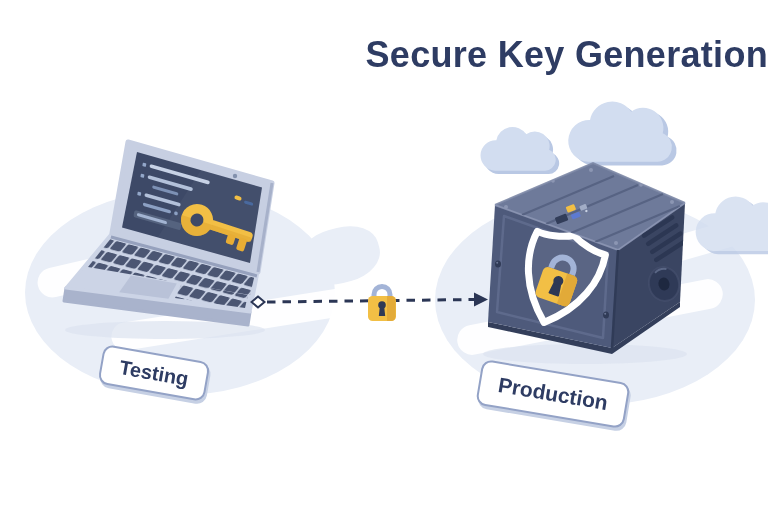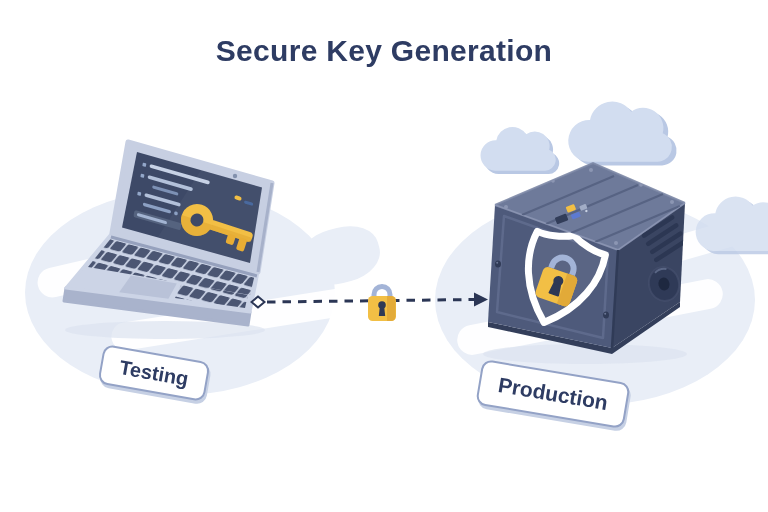--- a/index.html
+++ b/index.html
@@ -8,22 +8,22 @@
     --screen-navy:#3d4967; --laptop-body:#c7cfe2; --key-color:#4b5673;
     --server-front:#4e5a7b; --server-top:#6e7a9a; --server-side:#3a4562;
     --blob:#e9eef7; --cloud:#d2ddf0; --cloud-shadow:#b9c8e4; --bg:#ffffff;
   }
   html,body{margin:0;padding:0;background:#fff;}
   .canvas{position:relative;width:768px;height:512px;overflow:hidden;background:var(--bg);
           font-family:"Liberation Sans",sans-serif;}
   .blob{position:absolute;background:var(--blob);border-radius:50%;z-index:0;}
   .swoosh{position:absolute;background:#fff;border-radius:30px;z-index:0;opacity:.92;}
   .cloud{position:absolute;z-index:1;}
-  .title{position:absolute;left:0;right:0;top:34px;text-align:center;z-index:5;
-         font-size:30px;font-weight:700;letter-spacing:.3px;color:var(--title-text);}
+  .title{position:absolute;left:0;right:0;top:34px;text-align:right;z-index:5;
+         font-size:36px;font-weight:700;letter-spacing:.3px;color:var(--title-text);}
   .art{position:absolute;z-index:2;}
   .connector{position:absolute;z-index:3;}
   .tag{position:absolute;z-index:4;background:var(--label-bg);
        border:2.5px solid var(--label-border);border-radius:10px;
        box-shadow:2px 3px 0 #c6d0e4;display:flex;align-items:center;justify-content:center;
        color:var(--label-text);font-weight:700;}
   .tag-left{left:100px;top:353px;width:104px;height:36px;font-size:20px;transform:rotate(10deg);}
   .tag-right{left:478px;top:371px;width:146px;height:42px;font-size:21px;transform:rotate(9.5deg);}
 </style>
 </head>

